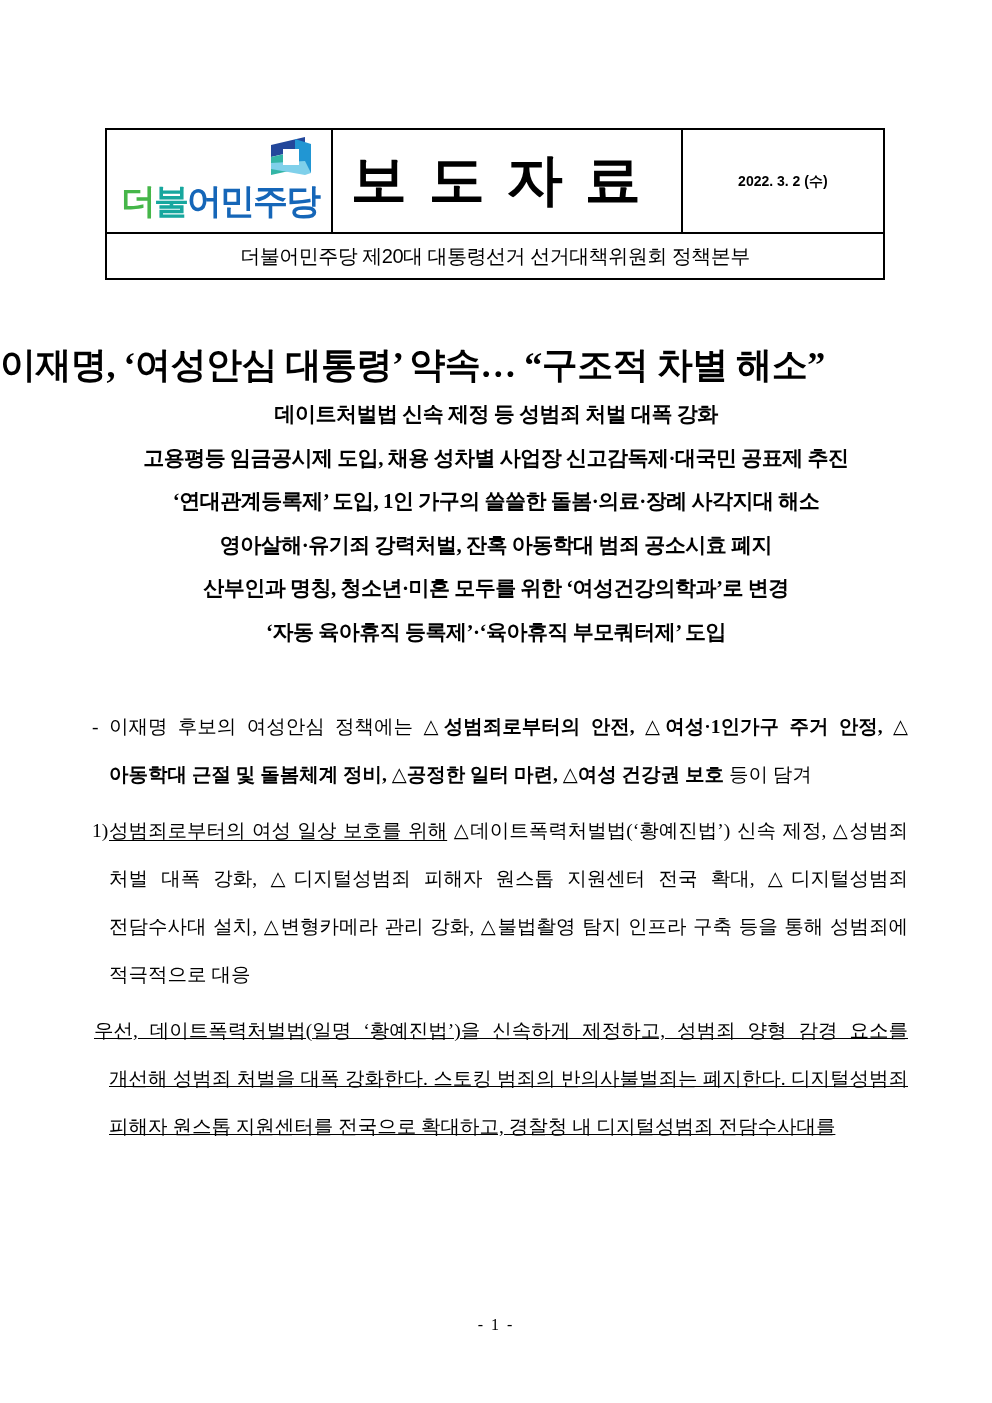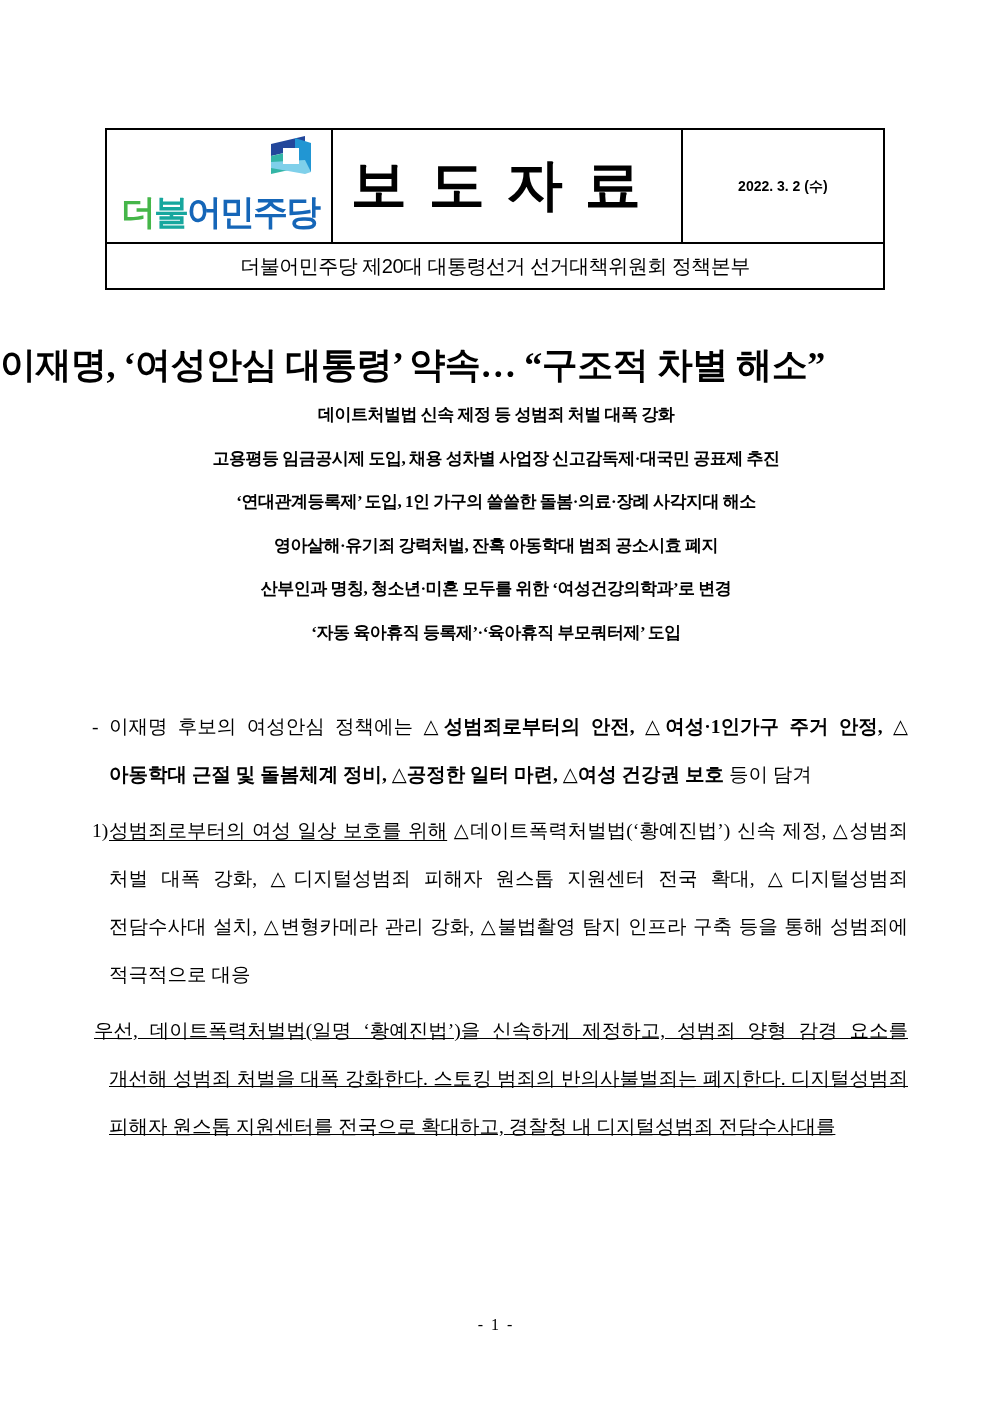--- a/index.html
+++ b/index.html
@@ -23,21 +23,21 @@
   }
   .header-table td {
     border:2.5px solid #000;
     vertical-align:middle;
     padding:0;
   }
   .cell-logo { width:29%; position:relative; height:104px; }
   .cell-doctype { width:45%; text-align:center; }
   .cell-date { width:26%; text-align:center; }
 
-  .logo-wrap { position:relative; width:100%; height:112px; }
+  .logo-wrap { position:relative; width:100%; height:100px; }
   .logo-text {
     position:absolute; left:14px; bottom:6px;
     font-family:"Liberation Sans","DejaVu Sans",sans-serif;
     font-weight:800; font-size:35px; letter-spacing:-2px;
     white-space:nowrap;
   }
   .logo-flag { position:absolute; right:14px; top:4px; }
 
   .doctype-text {
     font-family:Liberation Sans, sans-serif;
@@ -64,21 +64,21 @@
     text-align:left;
     font-weight:bold; font-size:36px;
     letter-spacing:-0.5px;
     white-space:nowrap;
   }
   .subtitles {
     position:absolute; left:0; top:393px; width:100%;
     text-align:center;
   }
   .subtitles .sub {
-    font-weight:bold; font-size:17px;
+    font-weight:bold; font-size:21px;
     line-height:43.5px;
     letter-spacing:-0.5px;
     white-space:nowrap;
   }
 
   
   .body-block {
     position:absolute; left:84px; top:703px;
     width:824px;
   }

